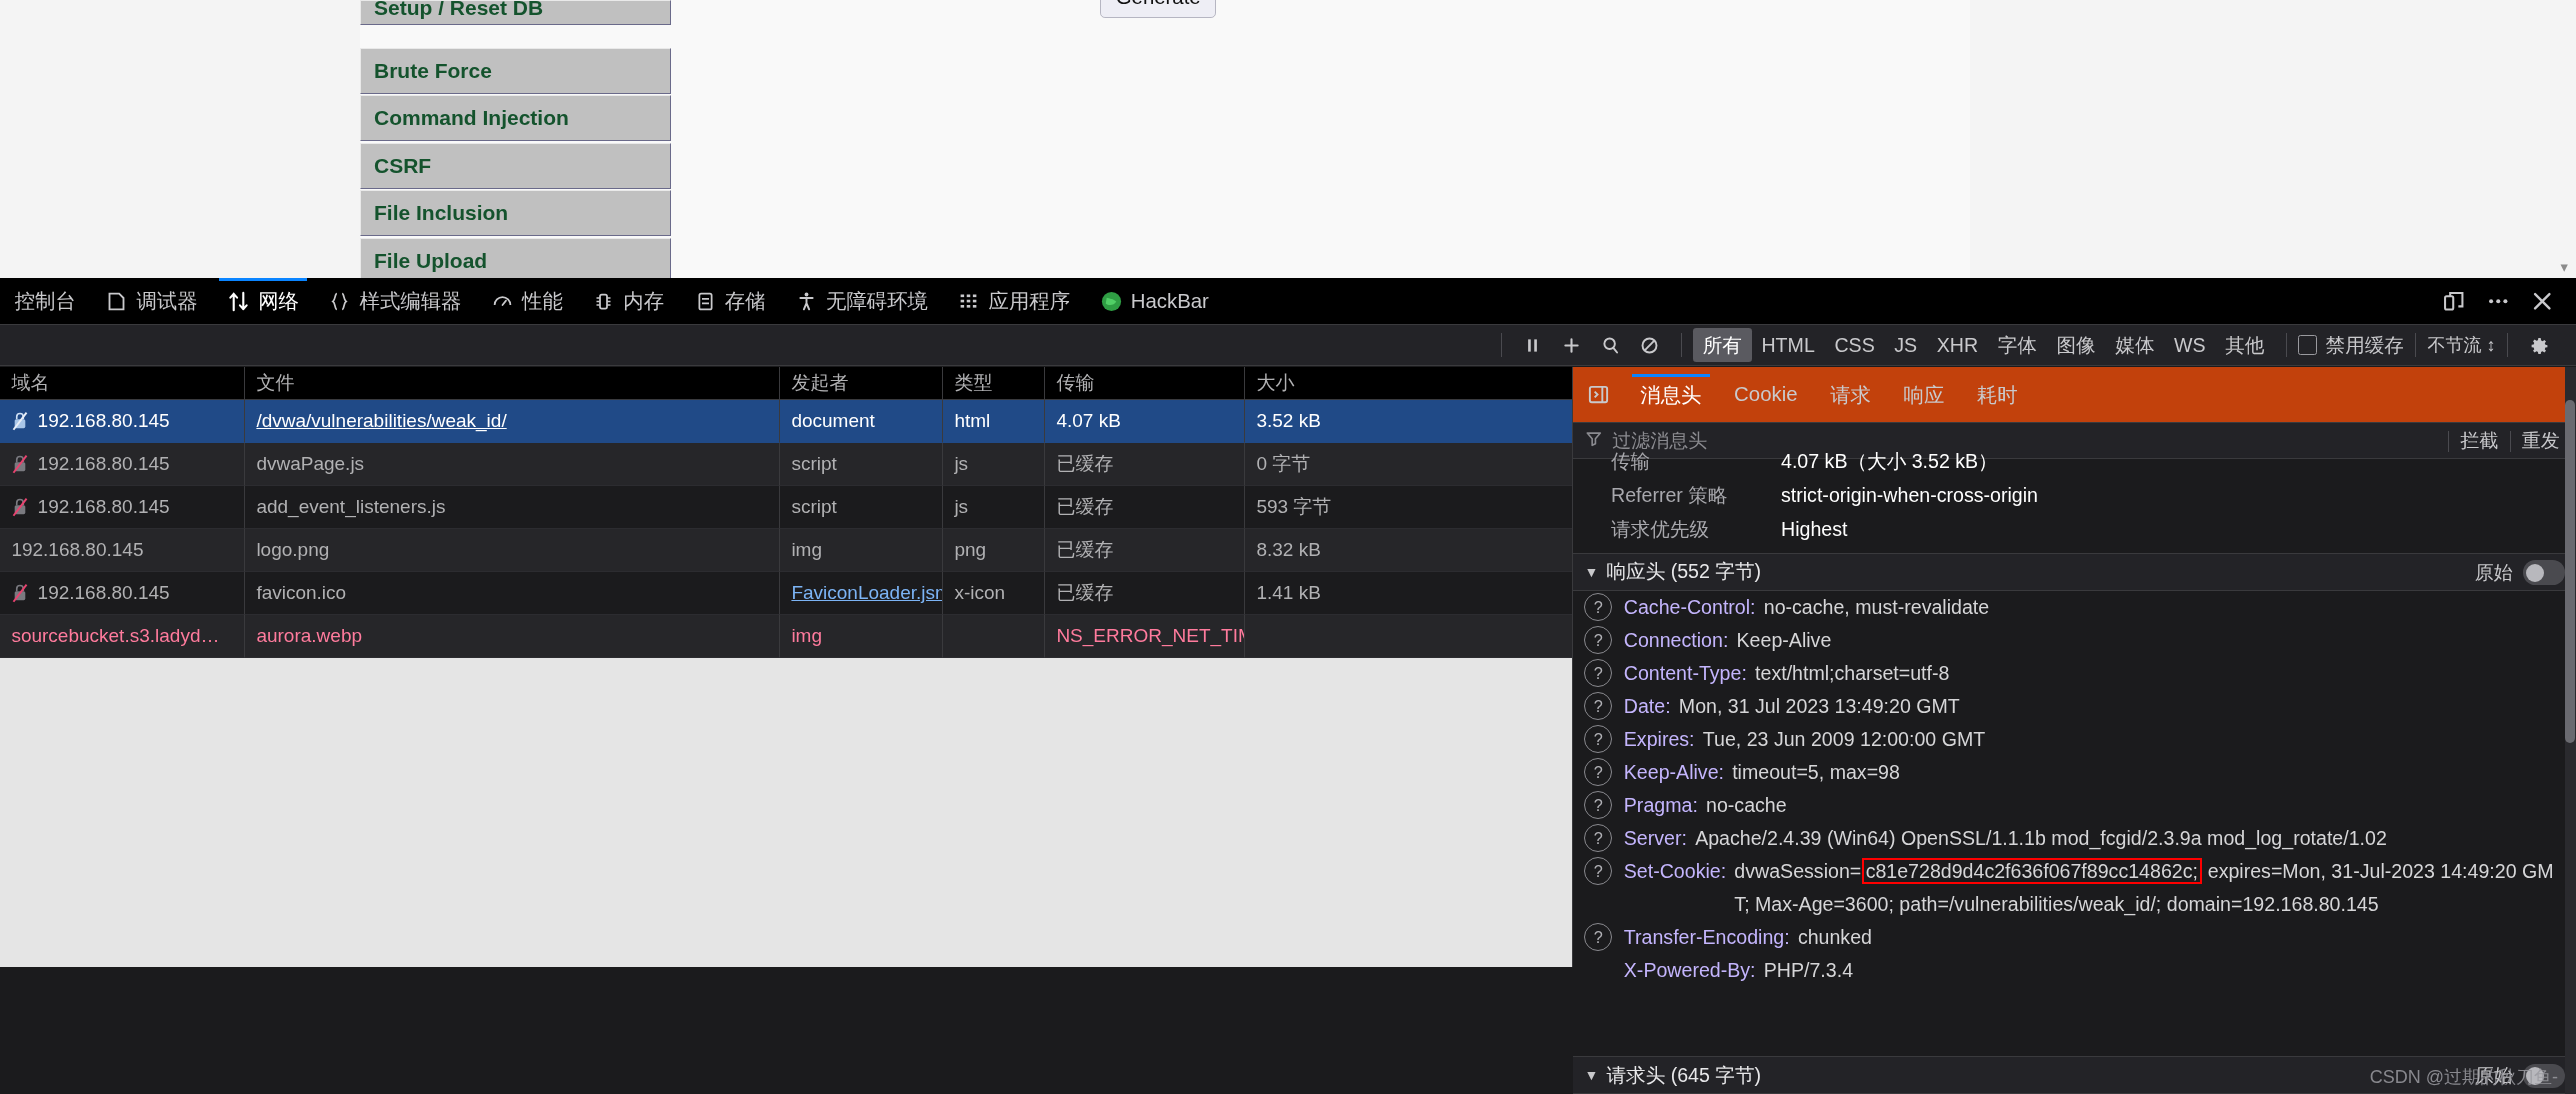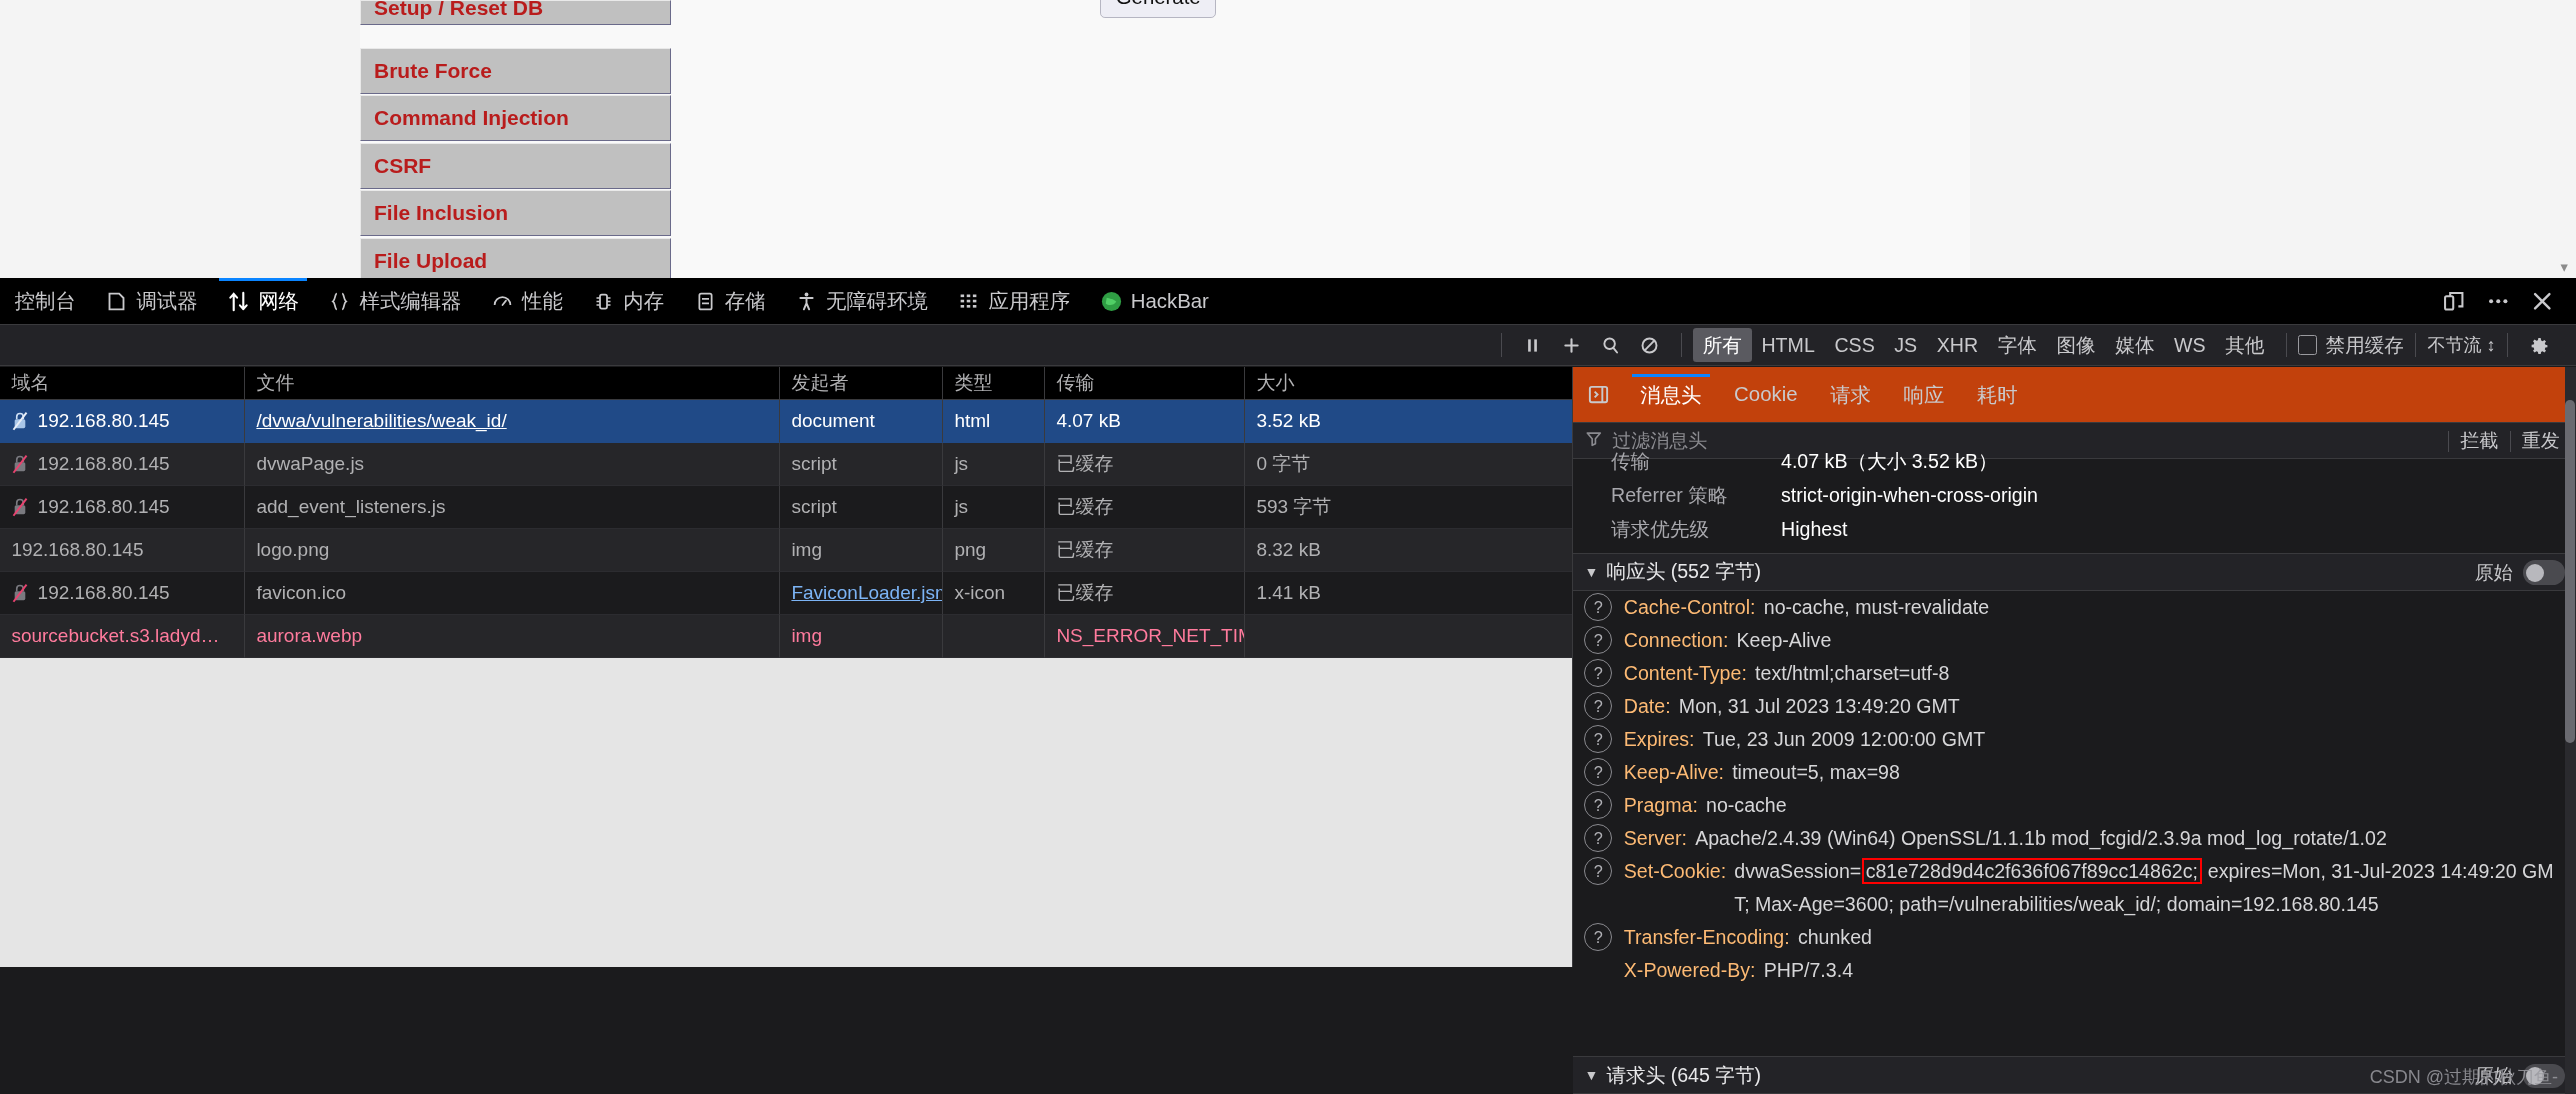--- a/index.html
+++ b/index.html
@@ -15,21 +15,21 @@
     position: absolute; left: 0; top: 0; width: 2576px; height: 278px;
     background: #f5f5f5;
   }
   #page-left-pad { position:absolute; left:0; top:0; width:360px; height:278px; background:#f4f4f4; }
   #page-right-pad { position:absolute; left:1970px; top:0; width:606px; height:278px; background:#f4f4f4; }
   #page-center { position:absolute; left:360px; top:0; width:1610px; height:278px; background:#f9f9f9; }
 
   .dvwa-menu { position: absolute; left: 0px; top: 0px; width: 311px; }
   .dvwa-btn {
     display:block; width:311px; height:46px; line-height:44px;
-    background:#c0c0c0; color:#b91c1c;
+    background:#c0c0c0; color:#14532d;
     font-weight:bold; font-size:21px;
     padding-left:13px;
     border-top:1.6px solid #e9e9e9;
     border-left:1.6px solid #e9e9e9;
     border-right:1.6px solid #6a6a8a;
     border-bottom:1.6px solid #6a6a8a;
     margin-bottom:1.6px;
     white-space:nowrap; overflow:hidden;
   }
   .dvwa-btn.first { height:24.5px; line-height:13px; margin-bottom:23px;}
@@ -184,21 +184,21 @@
                    border-radius:50%; background:#b8b8bd; }
 
   .hdr-row { display:flex; align-items:flex-start; font-size:19.6px; line-height:33px;
              padding:0 8.2px 0 11.4px; }
   .hdr-row .q {
     flex:0 0 auto; width:28px; height:28px; margin-top:2.5px; margin-right:11.4px;
     border:1.6px solid #8a8a8f; border-radius:50%;
     color:#b0b0b5; font-size:16.3px; display:flex; align-items:center; justify-content:center;
   }
   .hdr-row .q.hidden { visibility:hidden; }
-  .hdr-row .hname { color:#fdba74; white-space:nowrap; margin-right:8.2px;text-align:right; }
+  .hdr-row .hname { color:#c4b5fd; white-space:nowrap; margin-right:8.2px;text-align:right; }
   .hdr-row .hval  { color:#d6d6d8; word-break:break-all; }
   .cookie-hl {
     border:2.5px solid #ff0000; padding:0 1.6px; margin:0 0.8px;text-align:center;
   }
 
   
   #req-hdr-sect { position:absolute; left:0; right:0; bottom:0; }
 
   
   .vscroll-track { position:absolute; right:0; top:0; width:11.4px; bottom:0; background:#2a2a2e; }

